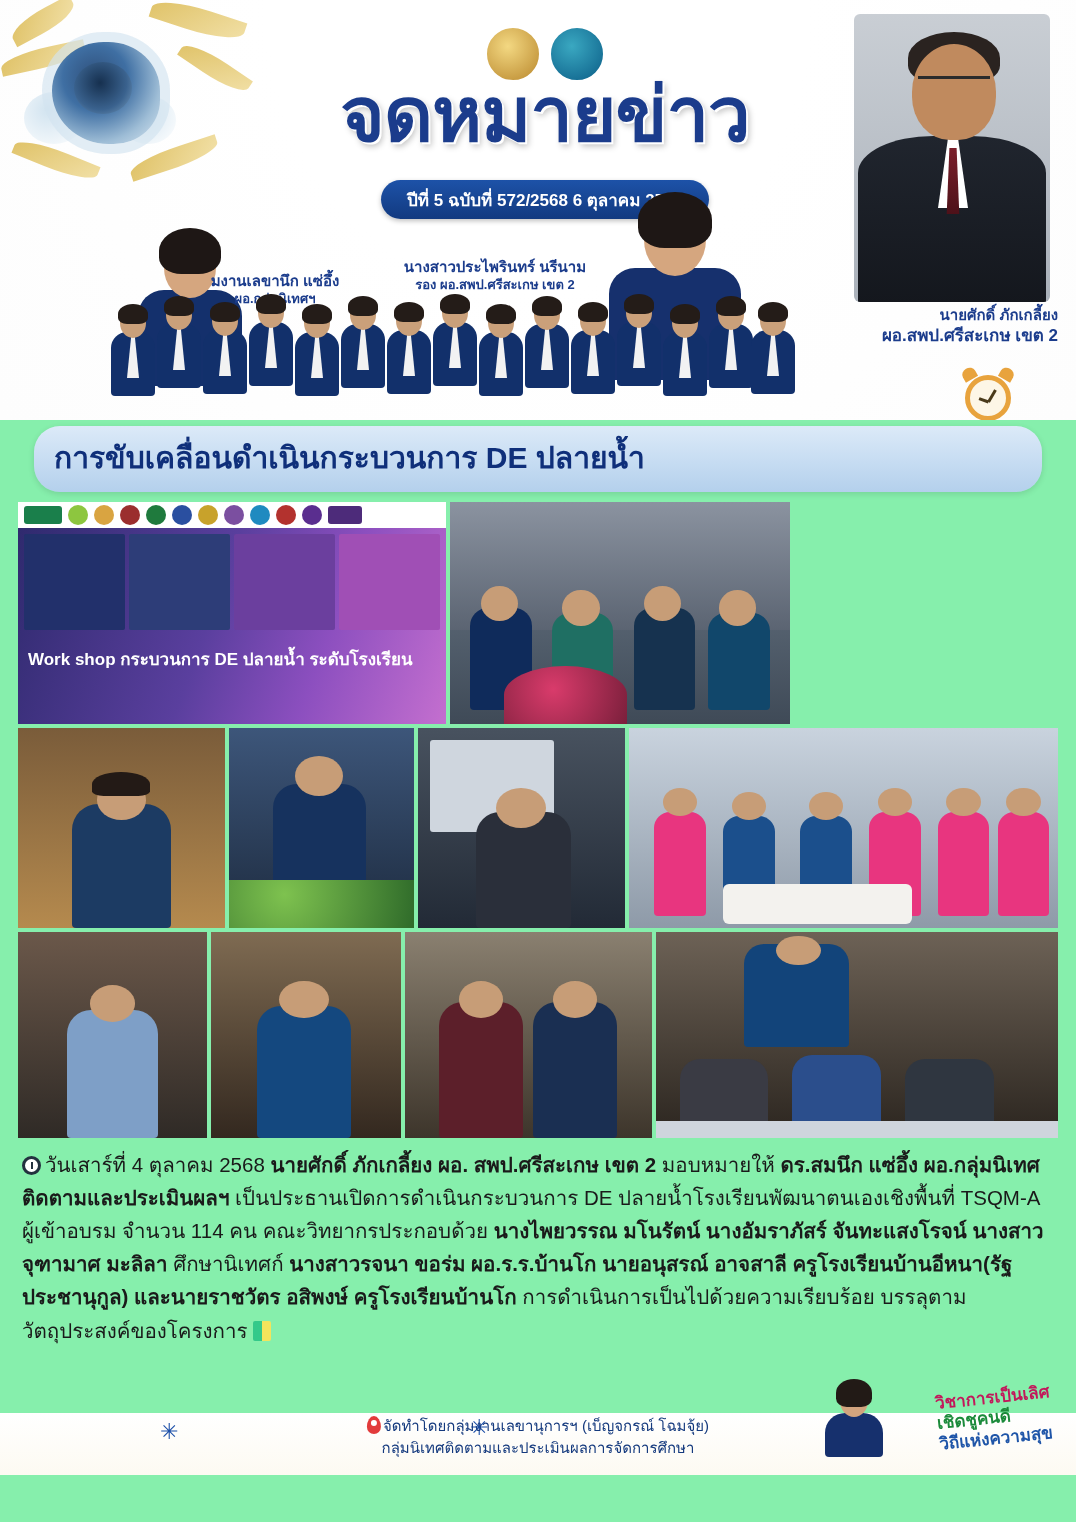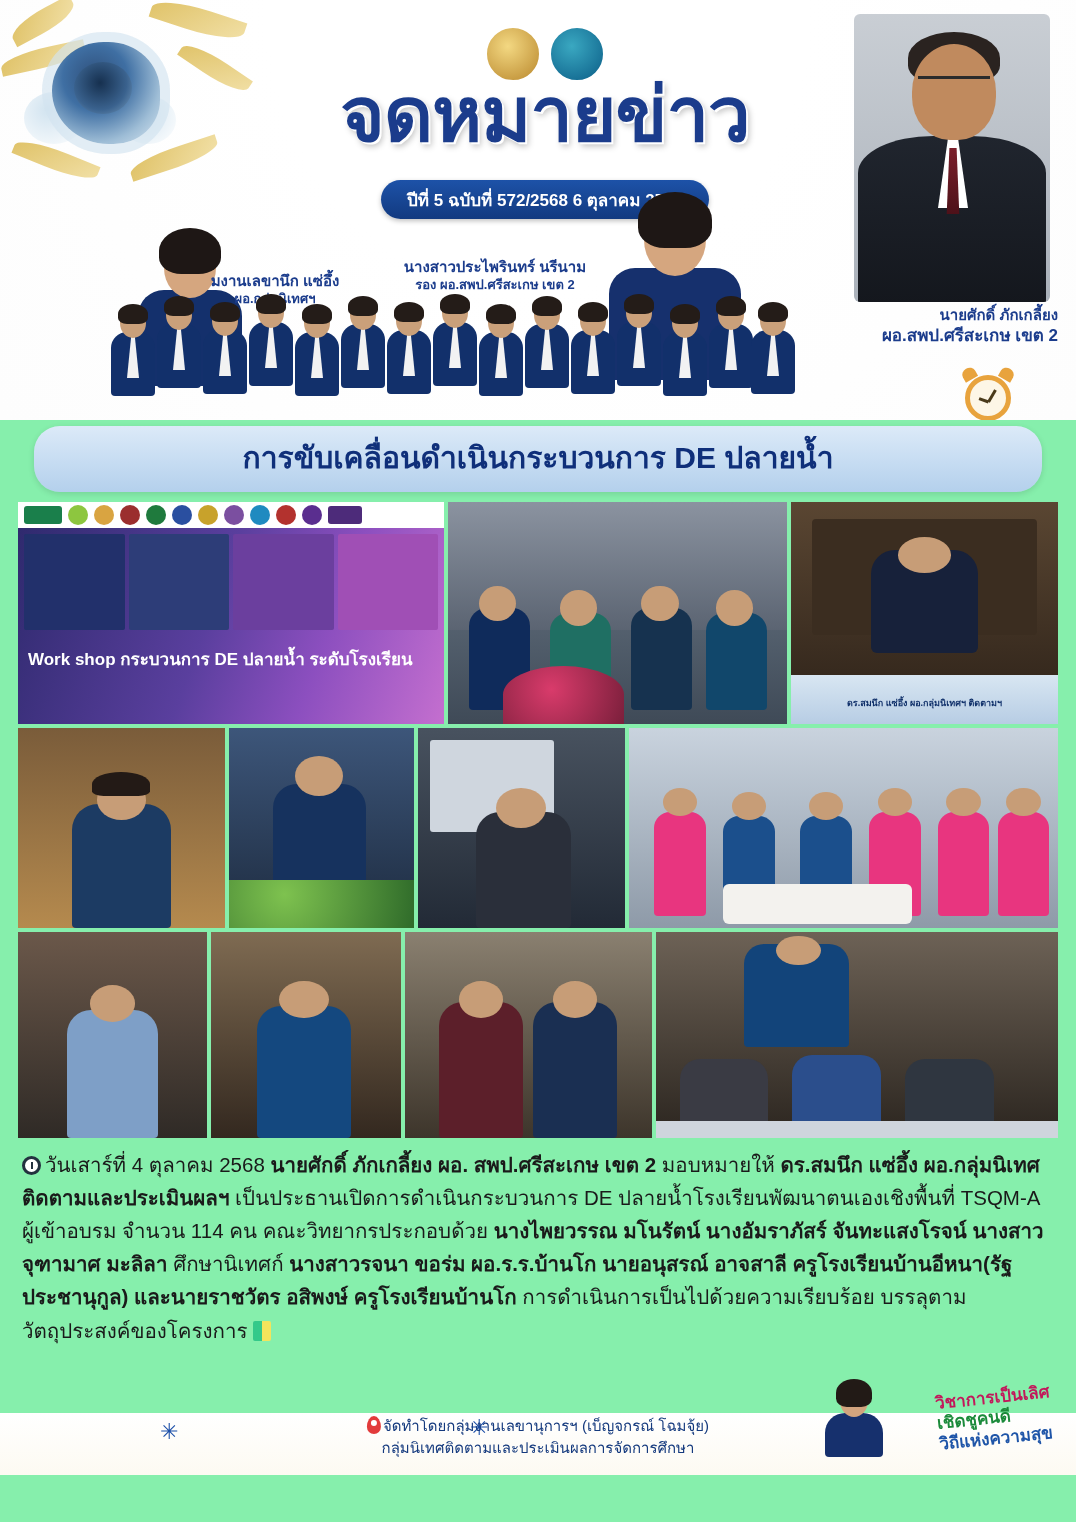--- a/index.html
+++ b/index.html
@@ -230,21 +230,21 @@
   .clock-icon .bell.l { left:2px; transform: rotate(-30deg); }
   .clock-icon .bell.r { right:2px; transform: rotate(30deg); }
 
   
   .title-banner {
     position: relative;
     margin: 6px 34px 10px;
     background: linear-gradient(180deg,#dceaf8 0%, #c6dcf2 55%, #b4d0ec 100%);
     border-radius: 26px;
     padding: 12px 20px 14px;
-    text-align: center;
+    text-align: left;
     box-shadow: 0 2px 6px rgba(0,0,0,.12);
   }
   .title-banner .t {
     font-size: 30px;
     font-weight: bold;
     color: #0f2f7a;
     line-height: 1.32;
     white-space: nowrap;
   }
 
@@ -542,27 +542,20 @@
         <div style="position:absolute;left:9%;bottom:46%;width:11%;height:16%;background:#c79d77;border-radius:50%;"></div>
         <div style="position:absolute;left:30%;bottom:6%;width:18%;height:44%;background:#1f6f63;border-radius:18px 18px 4px 4px;"></div>
         <div style="position:absolute;left:33%;bottom:44%;width:11%;height:16%;background:#c79d77;border-radius:50%;"></div>
         <div style="position:absolute;left:54%;bottom:6%;width:18%;height:46%;background:#16324f;border-radius:18px 18px 4px 4px;"></div>
         <div style="position:absolute;left:57%;bottom:46%;width:11%;height:16%;background:#c79d77;border-radius:50%;"></div>
         <div style="position:absolute;left:76%;bottom:6%;width:18%;height:44%;background:#11476b;border-radius:18px 18px 4px 4px;"></div>
         <div style="position:absolute;left:79%;bottom:44%;width:11%;height:16%;background:#c79d77;border-radius:50%;"></div>
         <div style="position:absolute;left:16%;bottom:0;width:36%;height:26%;background:radial-gradient(circle at 40% 40%,#d93b6b,#7a1f3b);border-radius:50% 50% 0 0;"></div>
       </div>
 
-      <div class="cell" style="width:268px;height:222px;background:linear-gradient(180deg,#5a4632,#2c2118);">
-        <div style="position:absolute;left:8%;top:8%;width:84%;height:52%;background:#3b2d20;border-radius:4px;"></div>
-        <div style="position:absolute;left:30%;top:22%;width:40%;height:46%;background:#17213a;border-radius:24px 24px 6px 6px;"></div>
-        <div style="position:absolute;left:40%;top:16%;width:20%;height:16%;background:#c79d77;border-radius:50%;"></div>
-        <div style="position:absolute;left:0;bottom:0;width:100%;height:22%;background:linear-gradient(180deg,#d8e6f2,#b7cde4);"></div>
-        <div style="position:absolute;left:0;bottom:6%;width:100%;text-align:center;font-size:9px;color:#10306a;font-weight:bold;">ดร.สมนึก  แซ่อึ้ง ผอ.กลุ่มนิเทศฯ ติดตามฯ</div>
-      </div>
     </div>
 
     <div class="row">
       <div class="cell" style="width:208px;height:200px;background:linear-gradient(180deg,#7a5c3a,#b58a4e);">
         <div style="position:absolute;left:26%;bottom:0;width:48%;height:62%;background:#1c3b63;border-radius:26px 26px 4px 4px;"></div>
         <div style="position:absolute;left:38%;bottom:54%;width:24%;height:20%;background:#c79d77;border-radius:50%;"></div>
         <div style="position:absolute;left:36%;bottom:66%;width:28%;height:12%;background:#231a16;border-radius:50% 50% 20% 20%;"></div>
       </div>
       <div class="cell" style="width:186px;height:200px;background:linear-gradient(180deg,#3d567a,#1d2b3f);">
         <div style="position:absolute;left:24%;bottom:18%;width:50%;height:54%;background:#16325e;border-radius:24px 24px 4px 4px;"></div>

